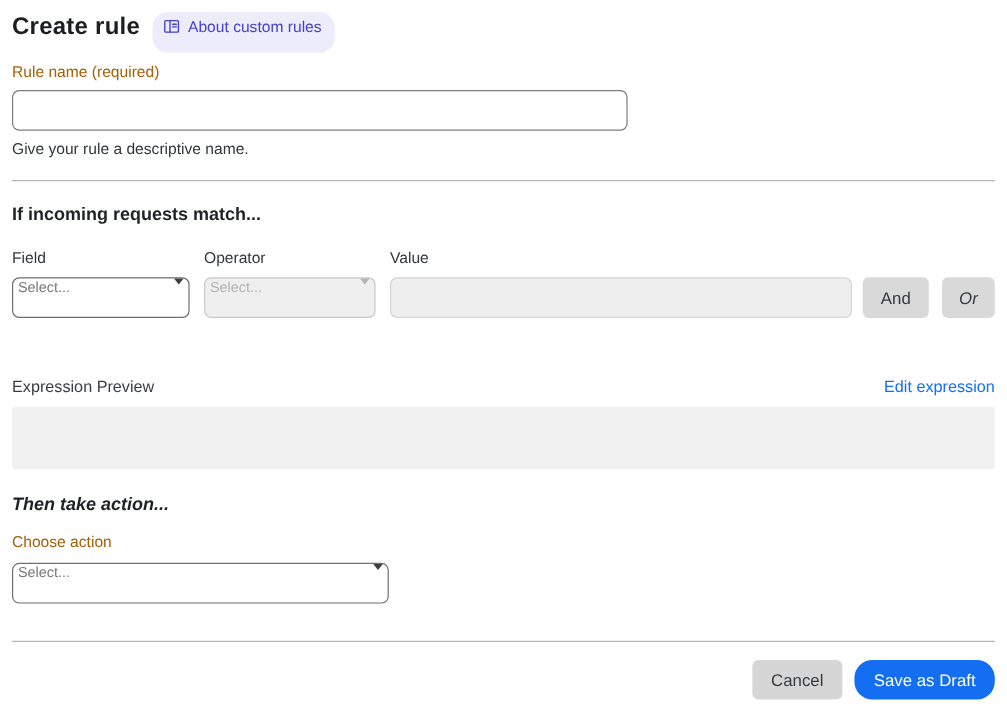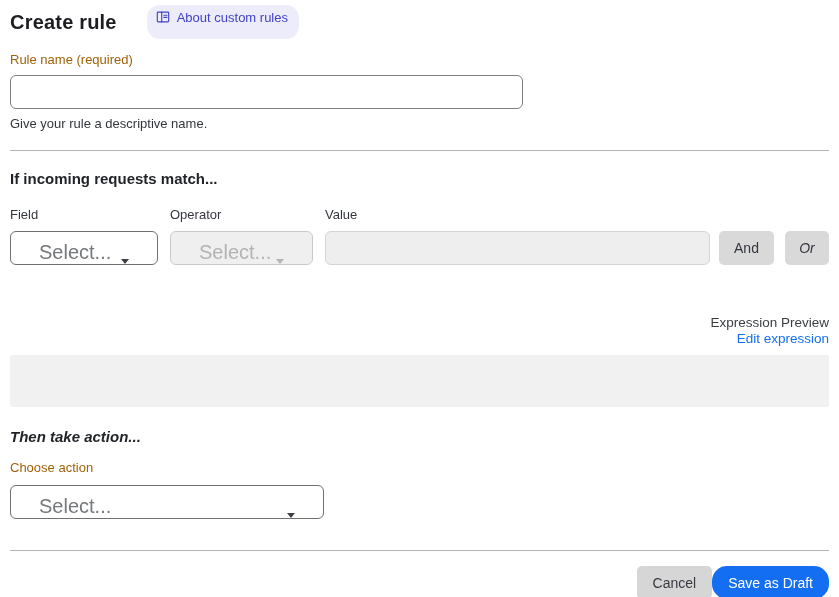--- a/index.html
+++ b/index.html
@@ -11,21 +11,21 @@
   *{box-sizing:border-box;}
   html,body{margin:0;padding:0;background:#ffffff;}
   body{
     width:839px;height:597px;overflow:hidden;
     font-family:"Liberation Sans",sans-serif;
     color:#33373d;
   }
   .page{padding:10px;width:839px;}
 
   
-  .header{display:flex;align-items:center;gap:30px;height:24px;}
+  .header{display:flex;align-items:flex-start;gap:10px;height:24px;}
   .title{font-size:20px;font-weight:700;color:#1c1e22;margin:0;line-height:24px;letter-spacing:.2px;}
   .badge{
     display:inline-flex;align-items:center;gap:7px;
     background:var(--badge-bg);color:var(--badge-text);
     font-size:13px;line-height:1;padding:5px 11px 15px 9px;
     border-radius:13px;text-decoration:none;cursor:pointer;
   }
   .badge svg{display:block;}
 
   
@@ -44,22 +44,22 @@
   .section-heading{font-size:15px;font-weight:700;color:#1f2227;margin:20px 0 0 0;line-height:16px;}
 
   
   .match-labels{display:flex;margin-top:20px;font-size:13px;line-height:15px;color:#33373d;}
   .ml-field{width:160px;}
   .ml-operator{width:155px;}
   .ml-value{flex:1;}
 
   .match-controls{display:flex;align-items:center;margin-top:9px;}
   .select{
-    height:34px;border-radius:6px;display:flex;align-items:flex-end;
-    justify-content:space-between;padding:0 28px;font-size:20px;cursor:pointer;
+    height:34px;border-radius:6px;display:flex;align-items:flex-start;
+    justify-content:space-between;padding:0 4px;font-size:12px;cursor:pointer;
     background:#fff;border:1px solid #6f6f6f;color:#75787c;
   }
   .select .caret{color:#3c4045;}
   .select.disabled{
     background:#efefef;border:1px solid #c9c9c9;color:#b3b3b3;cursor:default;
   }
   .select.disabled .caret{color:#b3b3b3;}
   .sel-field{width:148px;}
   .sel-operator{width:143px;margin-left:12px;}
   .sel-action{width:314px;margin-top:10px;}
@@ -75,32 +75,32 @@
   }
   .chip-btn{
     height:34px;background:#d9d9d9;border:none;border-radius:5px;
     font-size:14px;color:#33373d;cursor:pointer;
     font-family:"Liberation Sans",sans-serif;
   }
   .btn-and{margin-left:9px;width:55px;}
   .btn-or{margin-left:11px;width:44px;font-style:italic;}
 
   
-  .expr-row{display:flex;justify-content:space-between;align-items:flex-end;margin-top:50px;flex-direction:column;}
+  .expr-row{display:flex;justify-content:space-between;align-items:flex-end;margin-top:50px;}
   .expr-label{font-size:13.5px;line-height:16px;color:#3a3e44;}
   .expr-link{font-size:13.5px;line-height:16px;color:var(--link-blue);text-decoration:none;cursor:pointer;}
   .expr-box{margin-top:8px;height:52px;background:#f1f1f1;border-radius:2px;font-size:13px;color:#33373d;padding:8px 10px;}
 
   
   .action-heading{margin-top:22px;font-style:italic;}
   .choose-label{margin-top:16px;}
 
   
   hr.footer-divider{margin-top:31px;}
-  .footer{display:flex;justify-content:flex-end;margin-top:15px;}
+  .footer{display:flex;justify-content:flex-end;gap:10px;margin-top:15px;}
   .btn{
     height:33px;border:none;border-radius:5px;padding:0 16px;
     font-size:14px;cursor:pointer;font-family:"Liberation Sans",sans-serif;
   }
   .btn-cancel{background:#d6d6d6;color:#36393e;}
   .btn-primary{background:var(--primary-blue);color:#ffffff;border-radius:15px;}
 </style>
 </head>
 <body>
 

